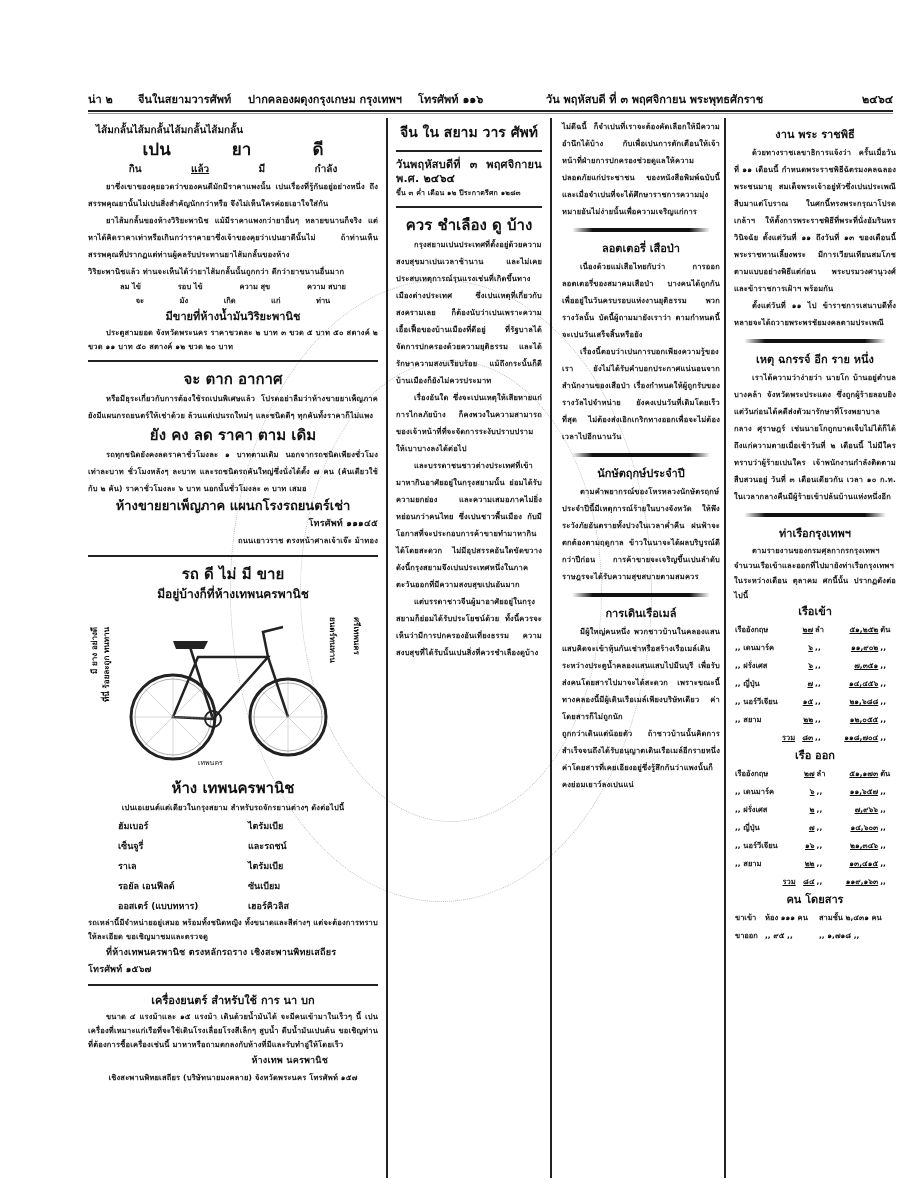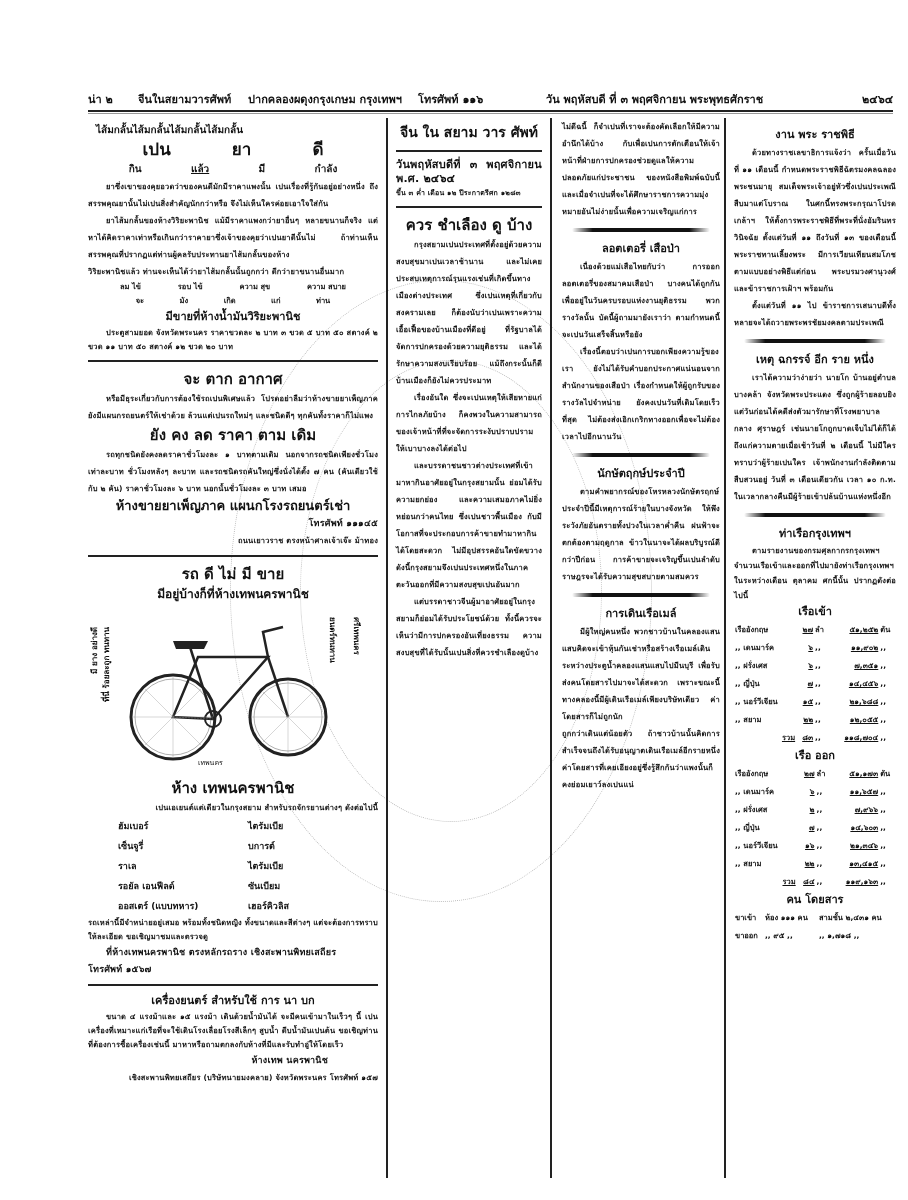--- a/index.html
+++ b/index.html
@@ -14,21 +14,21 @@
   .hdr-rule2 { position: absolute; top: 113px; left: 88px; width: 805px; height: 1px; background: #999; }
 
   .col { position: absolute; top: 118px; overflow: hidden; }
   .c1 { left: 88px; width: 290px; height: 1080px; }
   .c2 { left: 386px; width: 166px; height: 1060px; border-left: 2px solid #222; border-right: 2px solid #222; padding: 0 8px; box-sizing: border-box; }
   .c3 { left: 558px; width: 168px; height: 1060px; border-right: 2px solid #222; padding: 0 4px; box-sizing: border-box; }
   .c4 { left: 732px; width: 166px; height: 1040px; padding: 0 2px; box-sizing: border-box; }
 
   .txt { font-size: 7.5px; line-height: 17px; text-align: justify; font-weight: bold; letter-spacing: 0.2px; }
   .txt.indent { text-indent: 18px; }
-  .center { text-align: right; }
+  .center { text-align: center; }
   .h-mid { font-size: 15px; font-weight: bold; text-align: center; line-height: 22px; }
   .h-sm { font-size: 11px; font-weight: bold; text-align: center; line-height: 18px; }
   .rule { height: 2px; background: #222; margin: 6px 0; }
   .orn { height: 4px; margin: 8px 10px; background: linear-gradient(90deg, transparent 0, #111 15%, #111 85%, transparent 100%); border-radius: 2px; }
   .row4 { display: flex; justify-content: flex-start; font-size: 10px; font-weight: bold; padding: 0 8px; line-height: 16px; }
   .row-pad { display: flex; justify-content: space-around; font-size: 10px; font-weight: bold; line-height: 18px; }
   .right { text-align: right; }
   .two { display: grid; grid-template-columns: 1fr 1fr; font-size: 9px; font-weight: bold; line-height: 20px; padding-left: 30px; }
   .tbl { width: 100%; font-size: 7.5px; font-weight: bold; border-collapse: collapse; }
   .tbl td { padding: 0 1px; line-height: 18px; white-space: nowrap; }
@@ -140,21 +140,21 @@
           </g>
         </svg>
         <span style="position:absolute; left:110px; top:150px; font-size:7px;">เทพนคร</span>
       </div>
       <div class="h-mid">ห้าง เทพนครพานิช</div>
       <div class="txt center">เปนเอเยนต์แต่เดียวในกรุงสยาม สำหรับรถจักรยานต่างๆ ดังต่อไปนี้</div>
       <div class="two">
         <span>ฮัมเบอร์</span>
           <span>ไตรัมเบีย</span>
         <span>เซ็นจูรี่</span>
-          <span>บการต์</span>
+          <span>และรถชน์</span>
         <span>ราเล</span>
           <span>ไตรัมเบีย</span>
         <span>รอยัล เอนฟีลด์</span>
           <span>ซันเบียม</span>
         <span>ออสเตร์ (แบบทหาร)</span>
           <span>เฮอร์คิวลิส</span>
       </div>
       <div class="txt" style="line-height:14px">รถเหล่านี้มีจำหน่ายอยู่เสมอ พร้อมทั้งชนิดหญิง ทั้งขนาดและสีต่างๆ แต่จะต้องการทราบให้ละเอียด ขอเชิญมาชมและตรวจดู</div>
       <div class="txt indent" style="font-size:9px">ที่ห้างเทพนครพานิช ตรงหลักรถราง เชิงสะพานพิทยเสถียร</div>
       <div class="txt" style="font-size:9px">โทรศัพท์ ๑๕๖๗</div>

